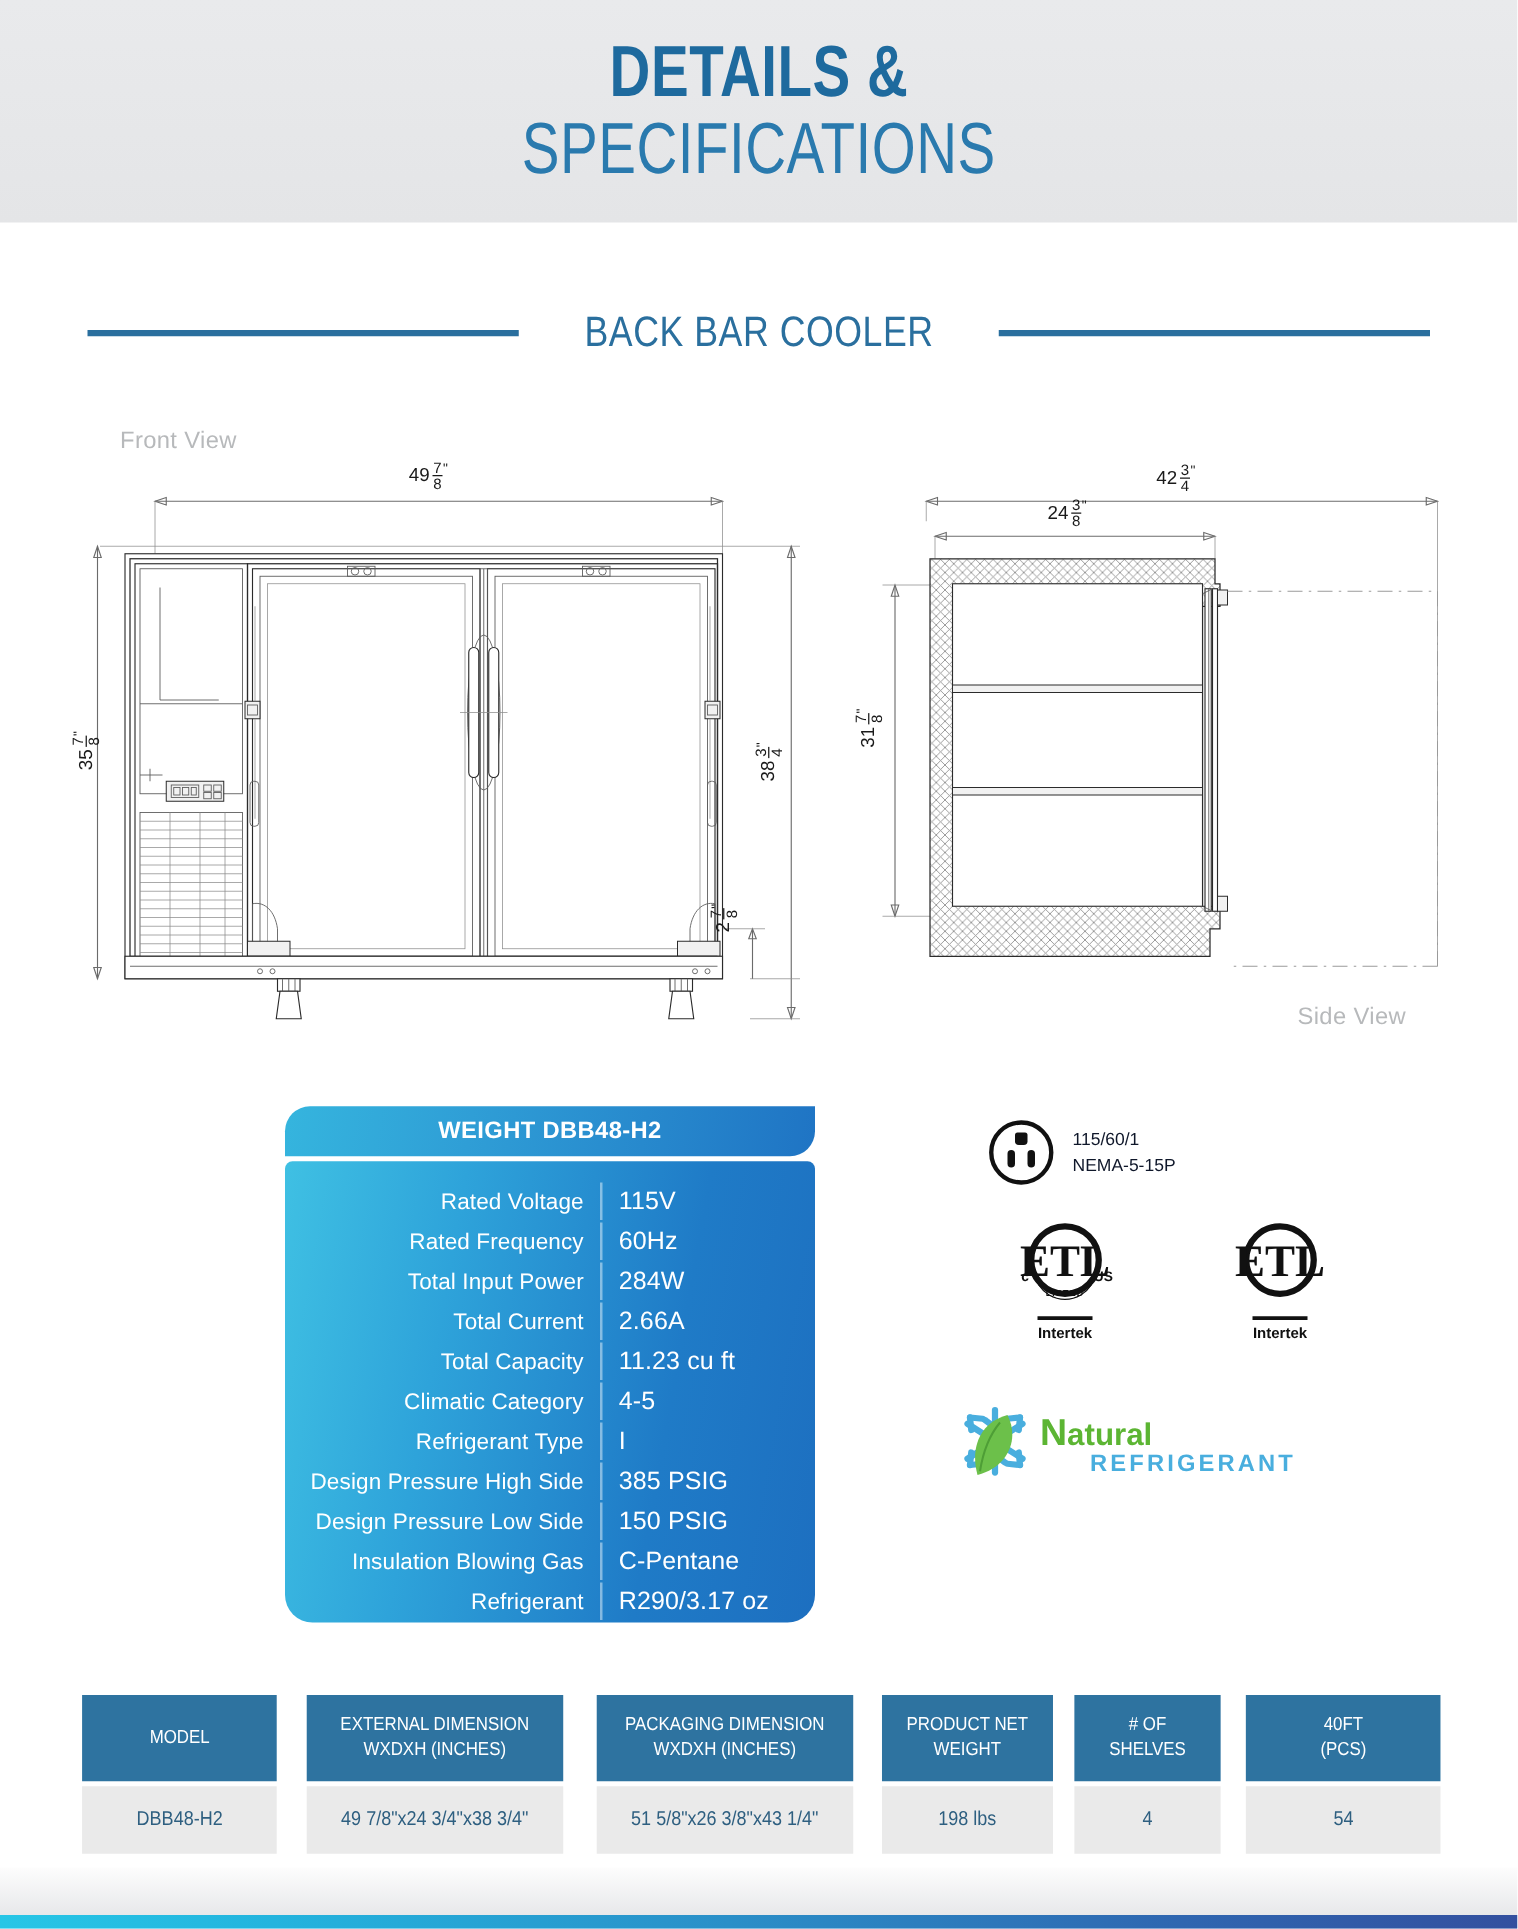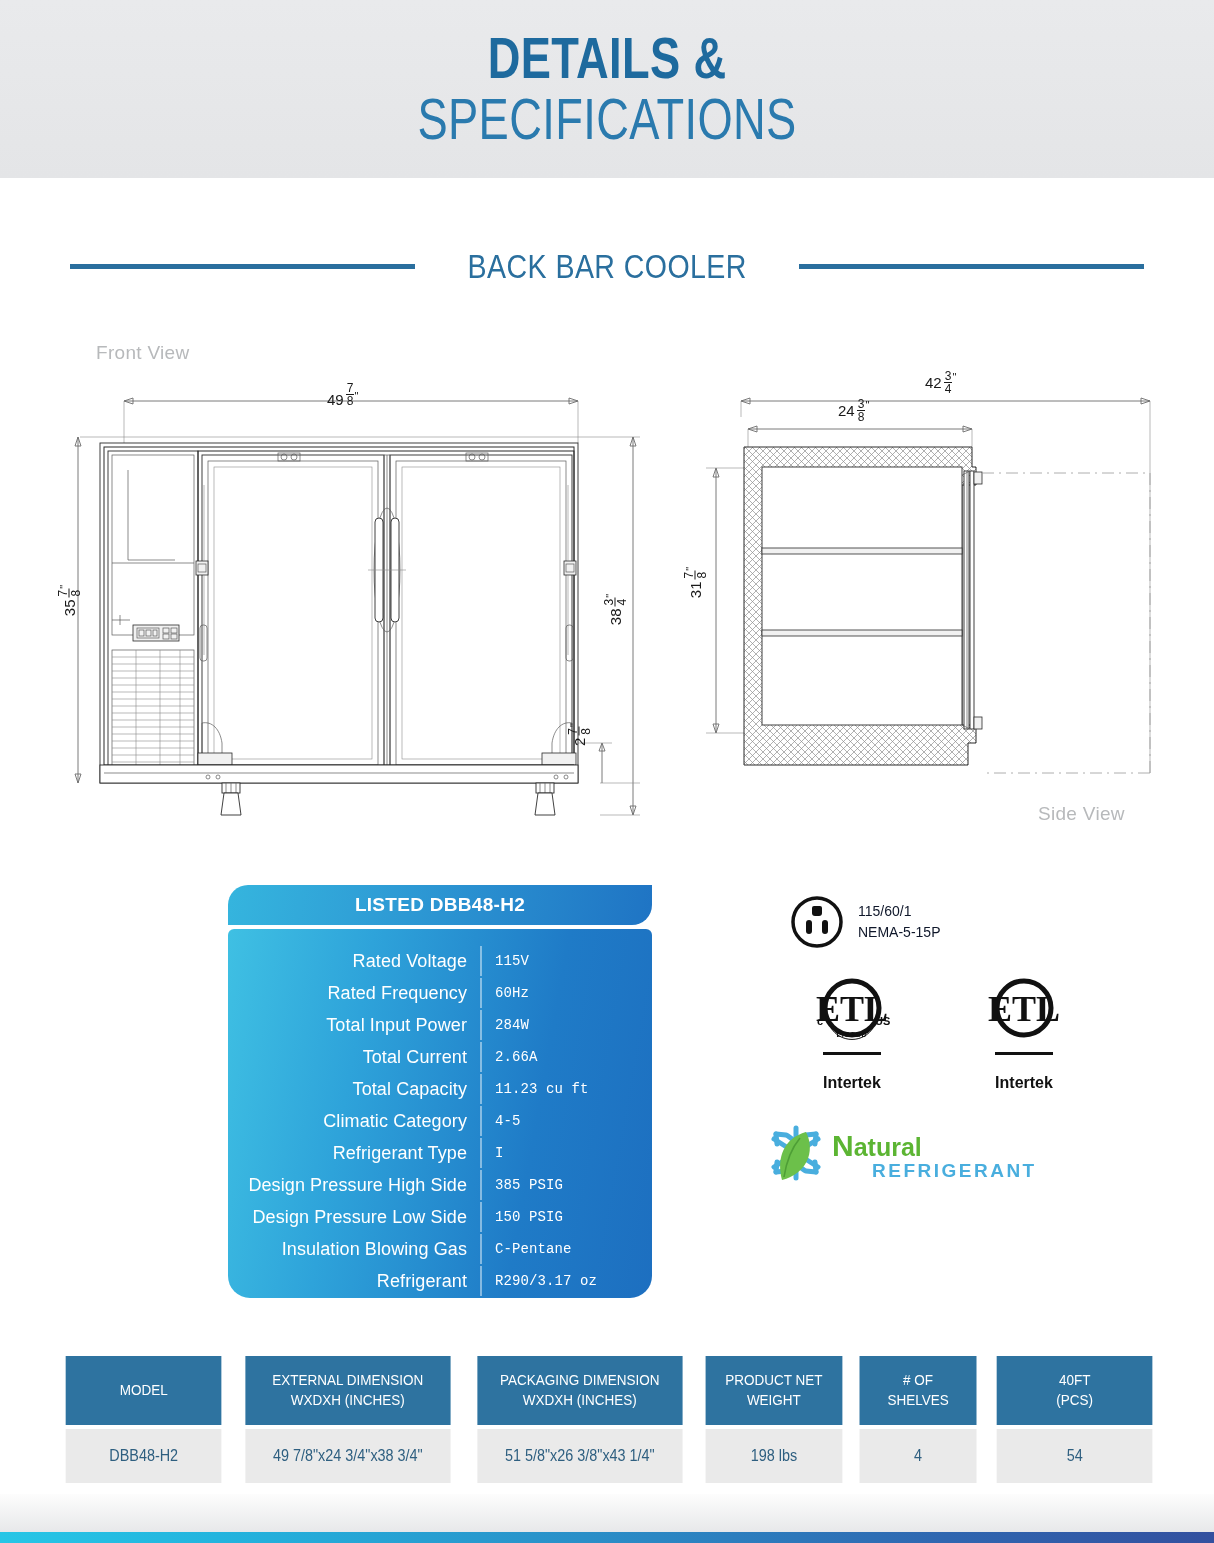--- a/index.html
+++ b/index.html
@@ -89,32 +89,32 @@
     padding:16px 0 1px 0;
   }
   .spec-row { display:flex; align-items:center; height:32px; }
   .spec-key {
     width:252px; text-align:right; padding-right:13px;
     color:#ffffff; font-size:18px; font-weight:400; letter-spacing:.1px;
   }
   .spec-div { width:2px; height:30px; background:rgba(255,255,255,.45); }
   .spec-val {
     flex:1; padding-left:13px; color:#ffffff;
-    font-size:14px; font-weight:400; letter-spacing:.1px;font-family:Liberation Mono, monospace;
+    font-size:20px; font-weight:400; letter-spacing:.1px;
   }
 
   
   .certs { position:absolute; left:790px; top:895px; width:330px; }
   .plug-row { display:flex; align-items:center; gap:14px; }
   .plug-txt { font-size:14px; color:#0f172a; line-height:1.5; }
   .etl-row { display:flex; gap:80px; margin-top:26px; padding-left:16px; }
   .etl-item { width:92px; text-align:center; }
   .etl-name {
-    font-size:16px; font-weight:700; color:#111; margin-top:1px;
-    border-top:3px solid #111; padding-top:19px; display:inline-block;
+    font-size:12px; font-weight:700; color:#111; margin-top:1px;
+    border-top:3px solid #111; padding-top:3px; display:inline-block;
   }
 
   .natref { position:absolute; left:760px; top:1122px; width:290px; height:62px; }
   .cfesa  { position:absolute; left:792px; top:1222px; width:240px; height:68px; }
 
   
   .btable { position:absolute; left:53px; top:1352px; width:1112px; }
   .btable table { border-collapse:separate; border-spacing:4px 4px; width:100%; }
   .btable th {
     background:#2e73a0; color:#fff; font-weight:400;
@@ -352,21 +352,21 @@
         <path class="ln-t" d="M962,150 l8,-4 M962,400 l8,4"></path>
       </g>
 
       <g>
         <line class="dash" x1="982" y1="148" x2="1150" y2="148"></line>
         <line class="dash" x1="1150" y1="148" x2="1150" y2="448"></line>
         <line class="dash" x1="1150" y1="448" x2="982" y2="448"></line>
       </g>
     </svg>
 
-    <div class="dimlabel" id="d-front-w" style="left:327px; top:57px;align-items:flex-end;">
+    <div class="dimlabel" id="d-front-w" style="left:327px; top:43px;">
       <span class="whole">49</span>
       <span class="frac">
           <span class="num">7</span>
           <span class="den">8</span>
         </span>
       <span class="inchmark">"</span>
     </div>
 
     <div class="dimlabel rot" style="left:34px; top:263px; width:70px; justify-content:center;">
       <span class="whole">35</span>
@@ -417,21 +417,21 @@
       <span class="whole">31</span>
       <span class="frac">
           <span class="num">7</span>
           <span class="den">8</span>
         </span>
       <span class="inchmark">"</span>
     </div>
   </div>
 
   <div class="spec-panel">
-    <div class="spec-head">LISTED DBB48-H2</div>
+    <div class="spec-head">WEIGHT DBB48-H2</div>
     <div class="spec-body" id="spec-rows">
         <div class="spec-row">
           <div class="spec-key">Rated  Voltage</div>
           <div class="spec-div"></div>
           <div class="spec-val">115V</div>
         </div>
         <div class="spec-row">
           <div class="spec-key">Rated  Frequency</div>
           <div class="spec-div"></div>
           <div class="spec-val">60Hz</div>

